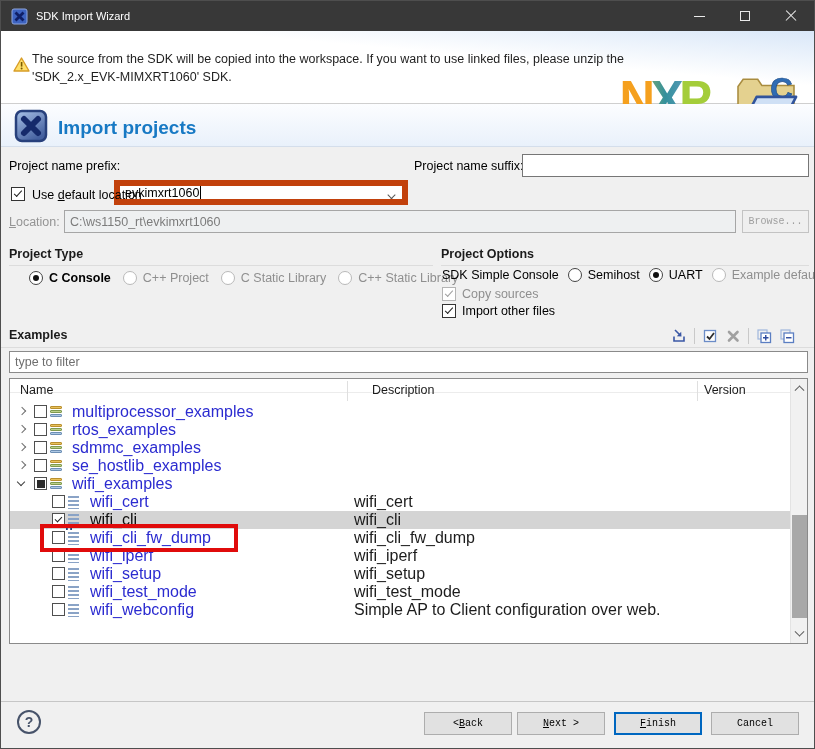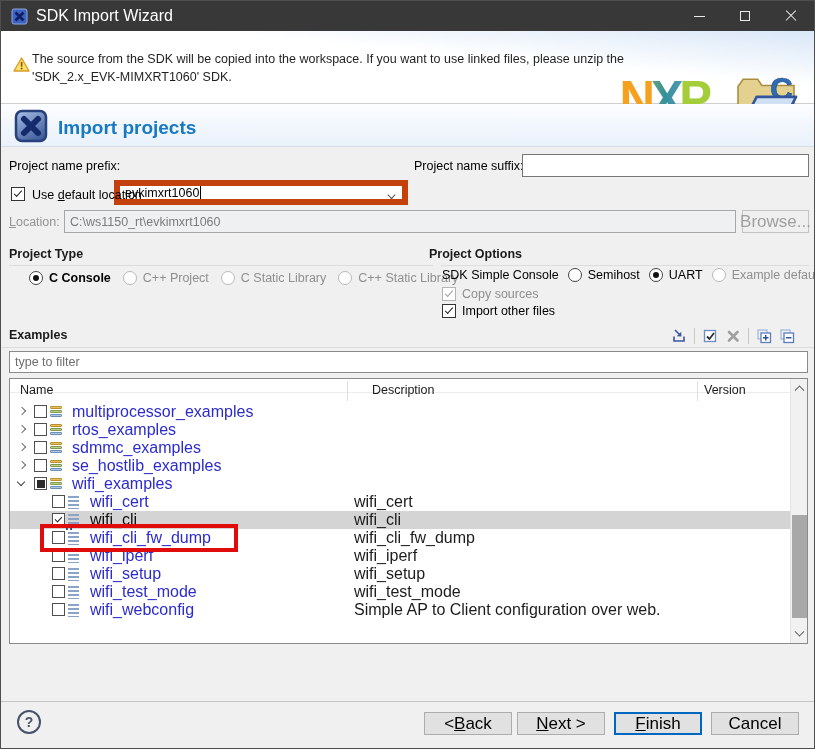--- a/index.html
+++ b/index.html
@@ -1,21 +1,21 @@
 <!DOCTYPE html>
 <html><head>
 <meta charset="utf-8">
 <style>
   *{margin:0;padding:0;box-sizing:border-box;}
   body{font-family:"Liberation Sans",sans-serif;background:#fff;}
   .window{position:relative;width:815px;height:749px;background:#f0f0f0;border:1px solid #4e4e4e;overflow:hidden;}
 
   
   .titlebar{position:absolute;left:0;top:0;width:813px;height:30px;background:#383838;display:flex;align-items:center;}
-  .titlebar .title{color:#fff;font-size:16px;margin-left:8px;}
+  .titlebar .title{color:#fff;font-size:11px;margin-left:8px;}
   .appicon{margin-left:10px;width:17px;height:17px;flex:0 0 auto;}
   .wincontrols{position:absolute;right:0;top:0;height:30px;display:flex;}
   .winbtn{width:46px;height:30px;display:flex;align-items:center;justify-content:center;}
   .glyph-min{width:11px;height:1px;background:#eaeaea;}
   .glyph-max{width:10px;height:10px;border:1px solid #eaeaea;}
   .glyph-close{position:relative;width:12px;height:12px;}
   .glyph-close::before,.glyph-close::after{content:"";position:absolute;left:-1px;top:5px;width:14px;height:1.4px;background:#eaeaea;}
   .glyph-close::before{transform:rotate(45deg);}
   .glyph-close::after{transform:rotate(-45deg);}
 
@@ -98,21 +98,21 @@
   .vscroll{position:absolute;right:0;top:0;width:17px;height:264px;background:#f1f1f1;border-left:1px solid #e3e3e3;}
   .sarrow{position:absolute;left:0;width:17px;height:17px;display:flex;align-items:center;justify-content:center;}
   .sarrow span{width:7px;height:7px;border-right:1.5px solid #5a5a5a;border-bottom:1.5px solid #5a5a5a;}
   .sarrow.up{top:0;} .sarrow.up span{transform:rotate(-135deg) translate(-2px,-2px);}
   .sarrow.down{bottom:0;} .sarrow.down span{transform:rotate(45deg) translate(-2px,-2px);}
   .sthumb{position:absolute;left:1px;top:136px;width:15px;height:103px;background:#a8a8a8;}
 
   
   .footsep{position:absolute;left:0;top:700px;width:813px;height:1px;background:#c6c6c6;}
   .helpbtn{position:absolute;left:16px;top:709px;width:24px;height:24px;border:2px solid #47536a;border-radius:50%;color:#47536a;font-size:14px;font-weight:bold;display:flex;align-items:center;justify-content:center;background:#f0f0f0;}
-  .btn{position:absolute;top:711px;width:88px;height:23px;background:#e1e1e1;border:1px solid #adadad;font-size:17px;color:#000;display:flex;align-items:center;justify-content:center;white-space:nowrap;}
+  .btn{position:absolute;top:711px;width:88px;height:23px;background:#e1e1e1;border:1px solid #adadad;font-size:10px;color:#000;display:flex;align-items:center;justify-content:center;white-space:nowrap;font-family:Liberation Mono, monospace;}
   .btn.default{border:2px solid #0067c0;}
   u{text-decoration:underline;}
 </style>
 </head>
 <body>
 
 <div class="window">
 
   <div class="titlebar">
     <svg class="appicon" viewBox="0 0 17 17">
@@ -212,21 +212,21 @@
       <span class="opt">
         <span class="rb dis"></span>
         <span class="olbl gray">C Static Library</span>
       </span>
       <span class="opt">
         <span class="rb dis"></span>
         <span class="olbl gray">C++ Static Library</span>
       </span>
     </div>
 
-  <div class="boldlbl" style="left:428px;top:246px;">Project Options</div>
+  <div class="boldlbl" style="left:440px;top:246px;">Project Options</div>
   <div class="sepline" style="left:440px;top:264px;width:368px;"></div>
   <div class="optrow" style="left:441px;top:267px;gap:9px;">
     <span class="lbl" style="position:static;">SDK Simple Console</span>
     <span class="optrow" style="position:static;display:flex;gap:9px;">
         <span class="opt">
           <span class="rb"></span>
           <span class="olbl">Semihost</span>
         </span>
         <span class="opt">
           <span class="rb sel"></span>

